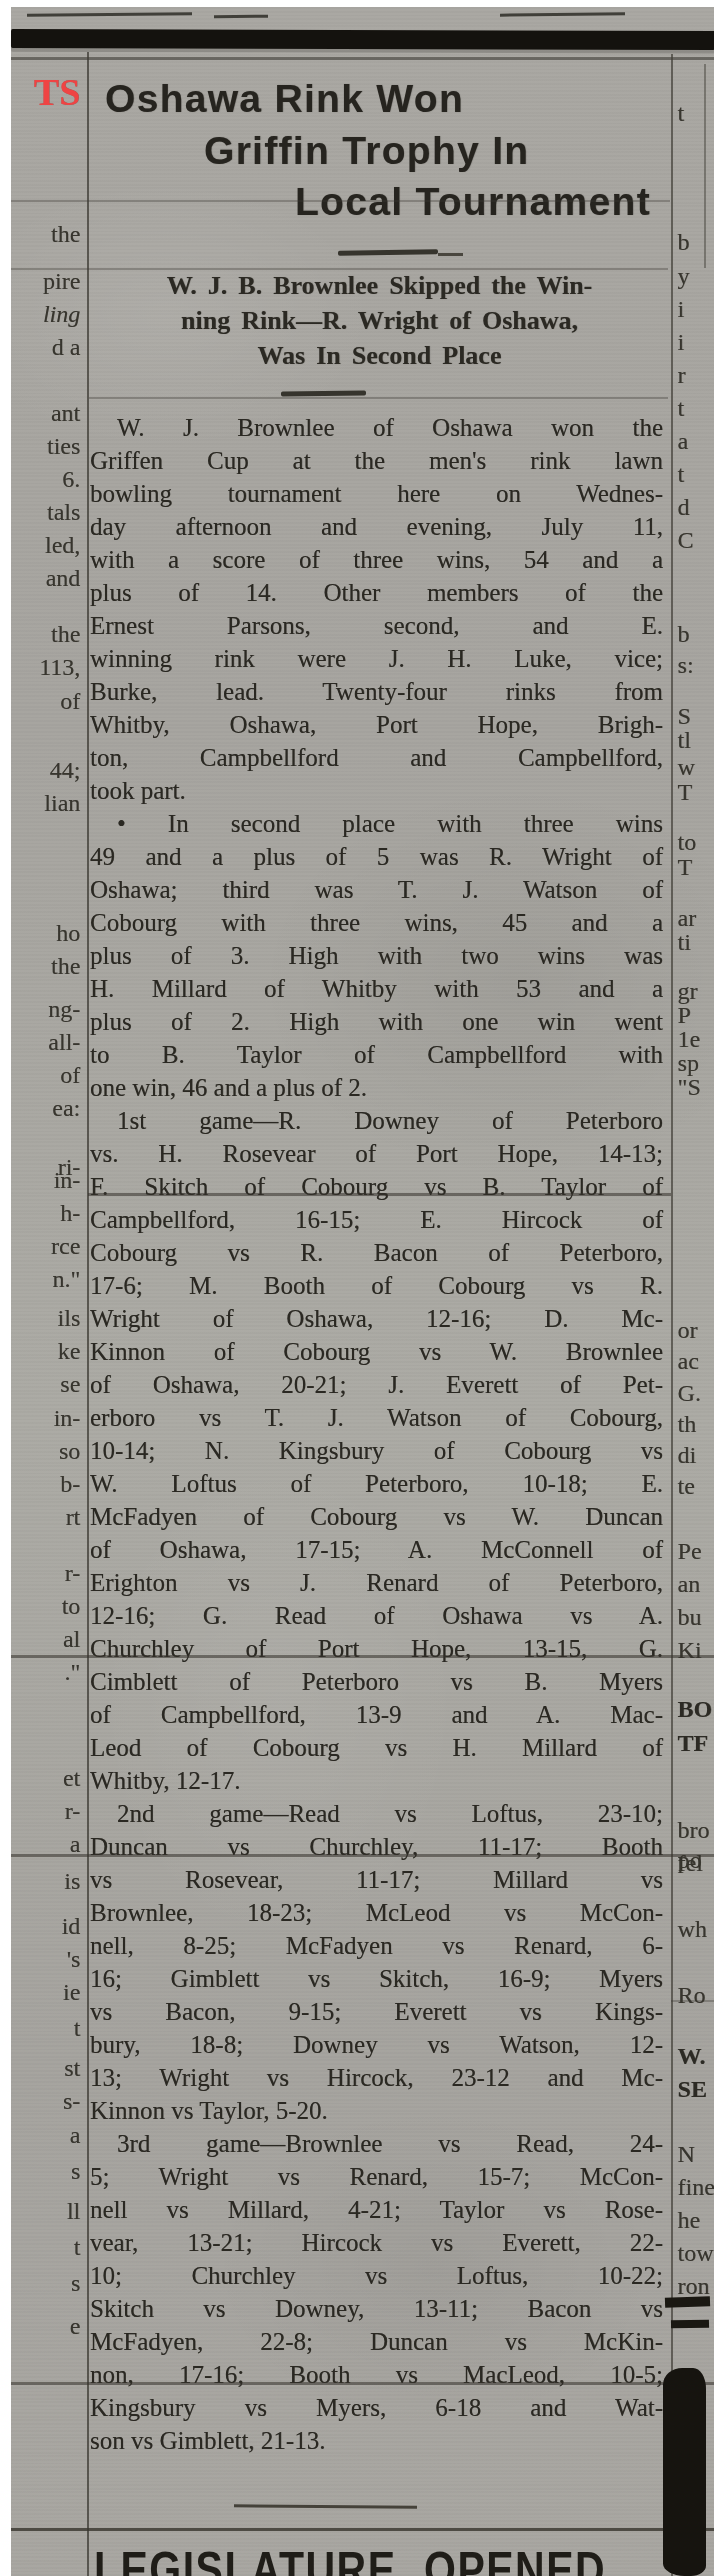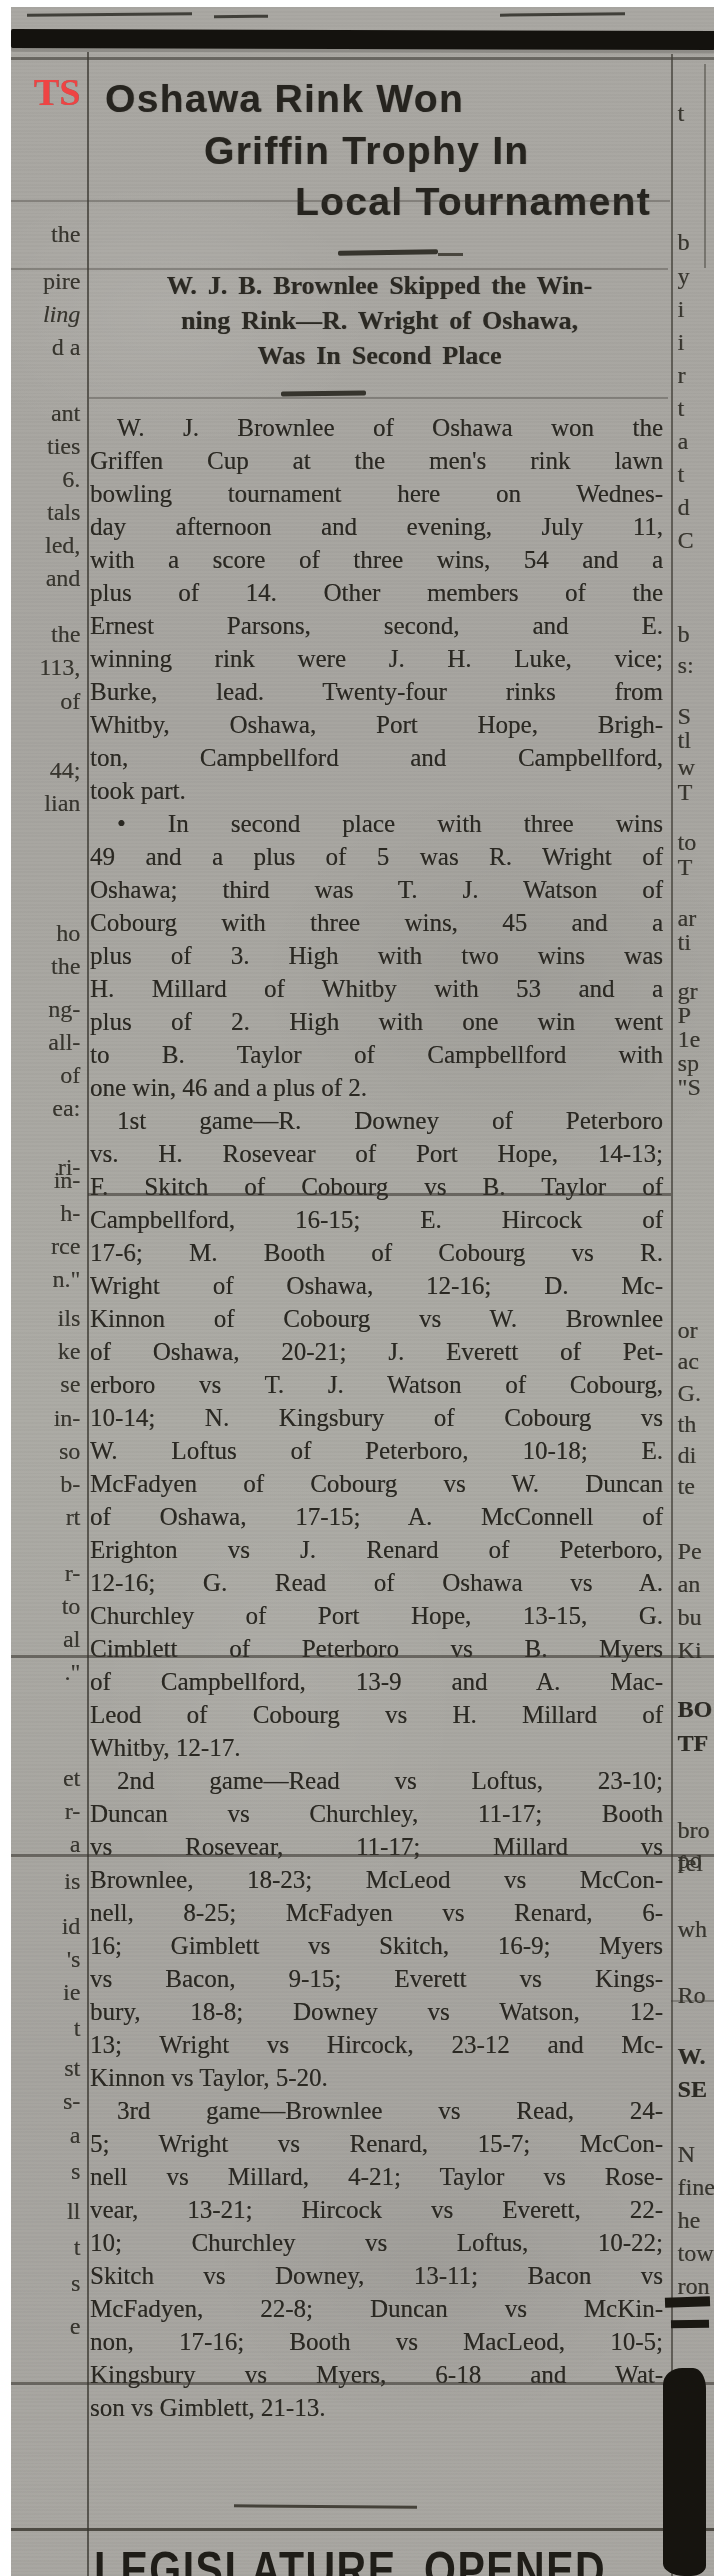--- a/index.html
+++ b/index.html
@@ -230,20 +230,21 @@
       <div class="bline">Cobourg with three wins, 45 and a</div>
       <div class="bline">plus of 3. High with two wins was</div>
       <div class="bline">H. Millard of Whitby with 53 and a</div>
       <div class="bline">plus of 2. High with one win went</div>
       <div class="bline">to B. Taylor of Campbellford with</div>
       <div class="bline end">one win, 46 and a plus of 2.</div>
       <div class="bline ind">1st game—R. Downey of Peterboro</div>
       <div class="bline">vs. H. Rosevear of Port Hope, 14-13;</div>
       <div class="bline">F. Skitch of Cobourg vs B. Taylor of</div>
       <div class="bline">Campbellford, 16-15; E. Hircock of</div>
+      <div class="bline">Cobourg vs R. Bacon of Peterboro,</div>
       <div class="bline">17-6; M. Booth of Cobourg vs R.</div>
       <div class="bline">Wright of Oshawa, 12-16; D. Mc-</div>
       <div class="bline">Kinnon of Cobourg vs W. Brownlee</div>
       <div class="bline">of Oshawa, 20-21; J. Everett of Pet-</div>
       <div class="bline">erboro vs T. J. Watson of Cobourg,</div>
       <div class="bline">10-14; N. Kingsbury of Cobourg vs</div>
       <div class="bline">W. Loftus of Peterboro, 10-18; E.</div>
       <div class="bline">McFadyen of Cobourg vs W. Duncan</div>
       <div class="bline">of Oshawa, 17-15; A. McConnell of</div>
       <div class="bline">Erighton vs J. Renard of Peterboro,</div>

